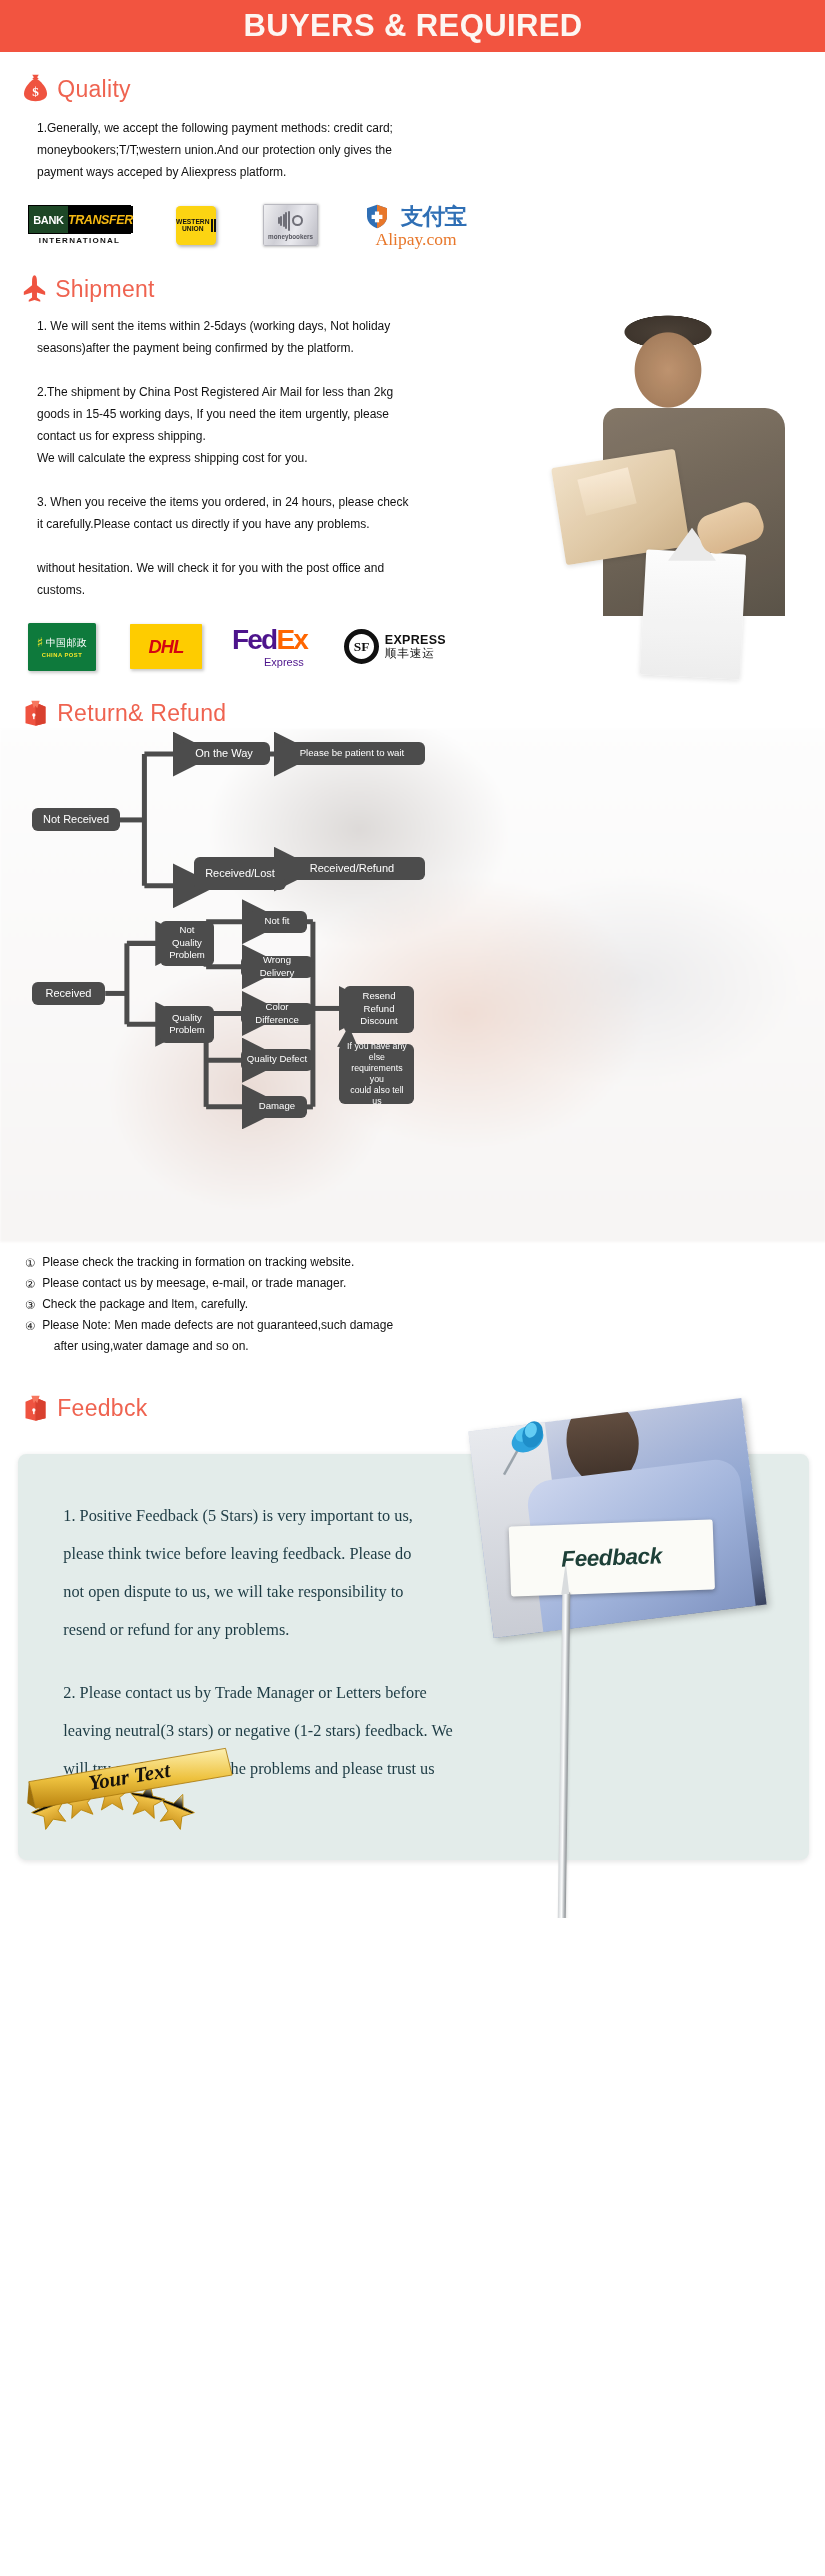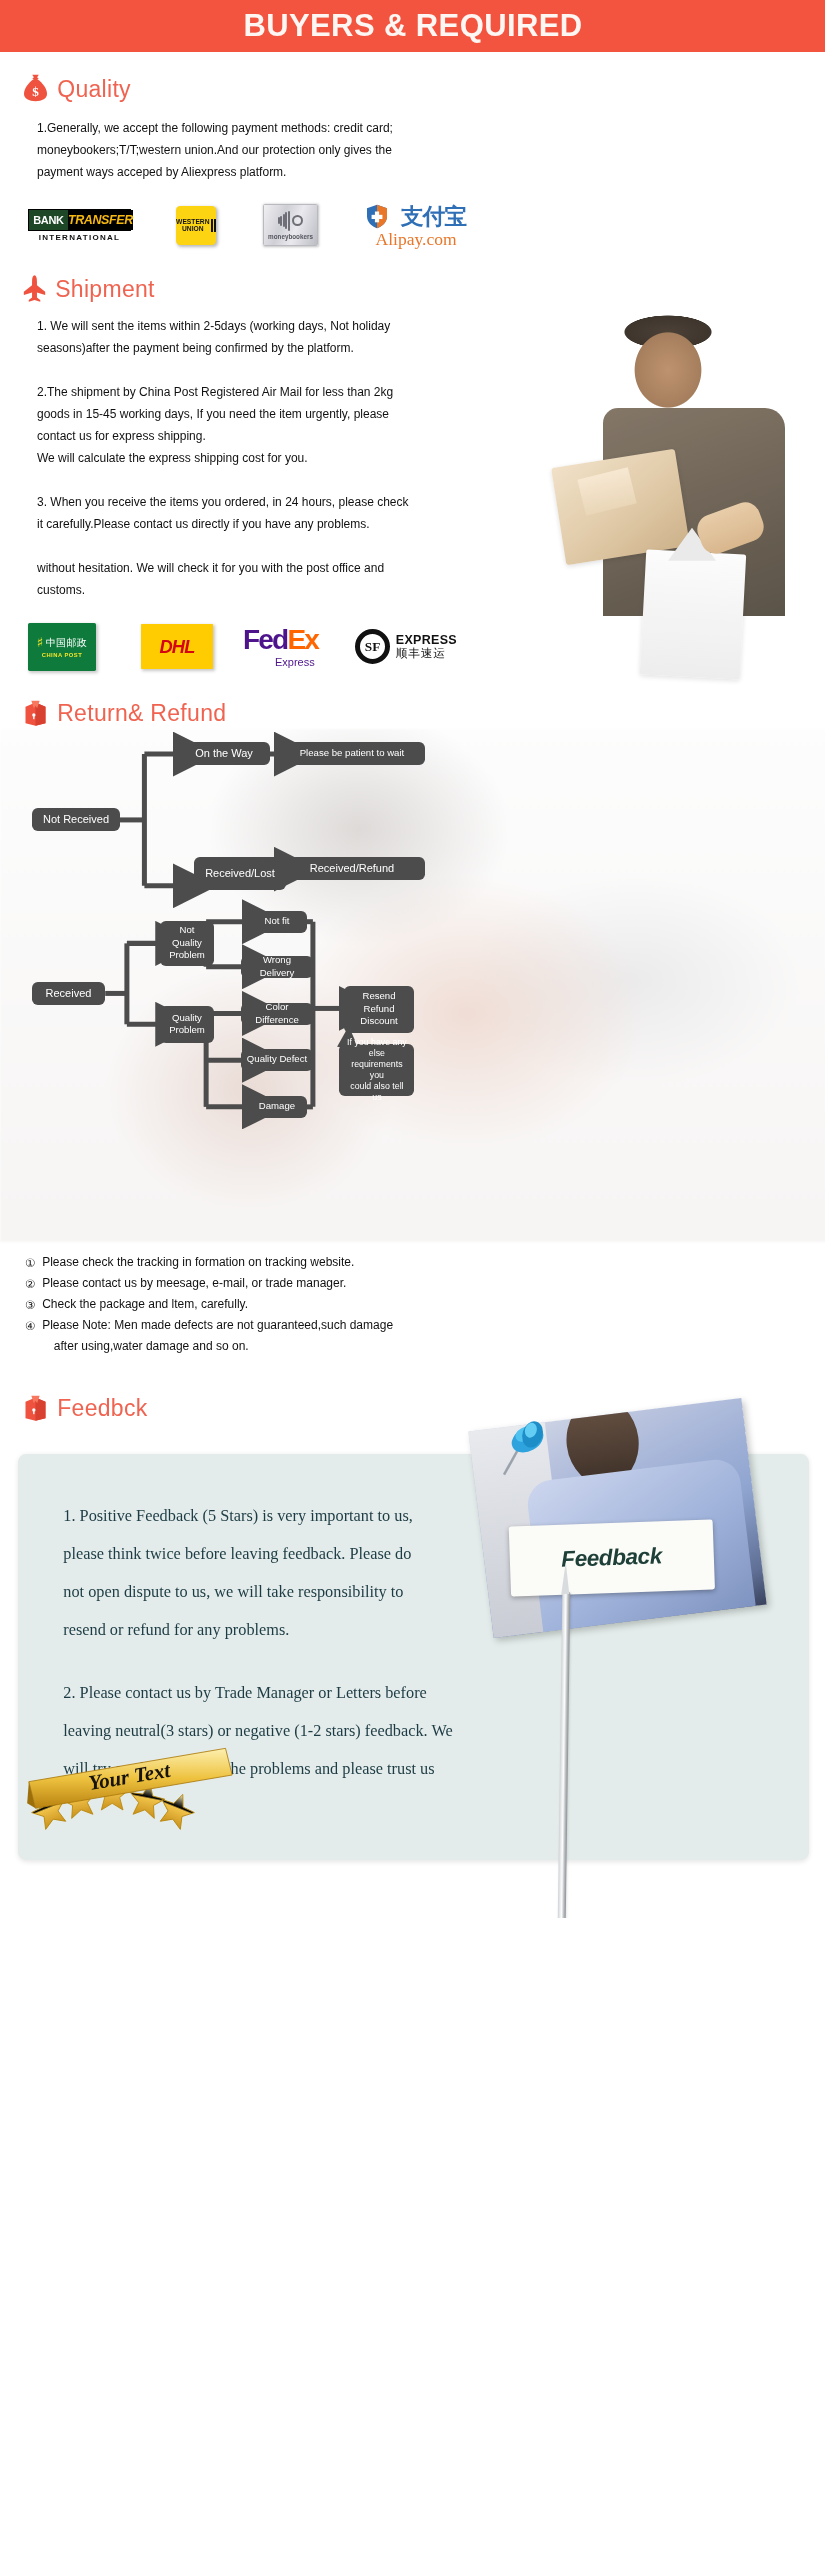--- a/index.html
+++ b/index.html
@@ -59,21 +59,21 @@
   .logo-row {
     display: flex;
     align-items: center;
     padding-left: 28px;
     gap: 0;
   }
 
   
   .bank-logo { width: 103px; text-align: center; }
   .bank-top {
-    display: flex; height: 22px; align-items: stretch;
+    display: flex; height: 29px; align-items: stretch;
     border: 1.7px solid #000;
   }
   .bank-word {
     background: #1d4726; color: #fff; font-size: 11px; font-weight: bold;
     padding: 0 4.2px; display: flex; align-items: center; letter-spacing: -0.3px;
   }
   .transfer-word {
     background: #000; color: #f6b912; font-size: 12.5px; font-weight: bold;
     font-style: italic; flex: 1; display: flex; align-items: center;
     justify-content: center; letter-spacing: -0.4px;
@@ -117,21 +117,21 @@
     width: 68px; height: 48px; background: #0e7a3c; border-radius: 1.7px;
     display:flex; flex-direction:column; align-items:center; justify-content:center;
     box-shadow: 1.7px 1.7px 3.3px rgba(0,0,0,.22);
   }
   .cpost-row { display:flex; align-items:center; gap:2.5px; }
   .cpost-mark { color:#f4e62a; font-size:13.3px; font-weight:bold; font-family:"DejaVu Sans", sans-serif; }
   .cpost-cn { color:#ffffff; font-size:10px; font-family:"DejaVu Sans", sans-serif; letter-spacing:0.4px;}
   .cpost-en { color:#f4e62a; font-size:5.8px; letter-spacing:0.5px; margin-top:1.7px; font-weight:600;}
 
   .dhl {
-    width: 72px; height: 45px; background:#fecc00; border-radius:0.8px; margin-left: 45px;
+    width: 72px; height: 45px; background:#fecc00; border-radius:0.8px; margin-left: 34px;
     display:flex; align-items:center; justify-content:center;
     box-shadow: 1.7px 1.7px 3.3px rgba(0,0,0,.22);
   }
   .dhl-text { color:#d40511; font-size:18.3px; font-weight:bold; font-style:italic; letter-spacing:-0.8px; }
 
   .fedex { margin-left: 30px; display:flex; flex-direction:column; align-items:center;}
   .fedex-word { font-size: 28px; font-weight: bold; letter-spacing:-1.8px; line-height: 28px;}
   .fedex-word .fed { color:#4d148c; }
   .fedex-word .ex { color:#ff6600; }
   .fedex-sub { font-size: 11px; color:#4d148c; margin-top:1.7px; align-self:flex-end; margin-right:3.3px;}
@@ -508,21 +508,21 @@
     <div class="fbox small" style="left:241px; top:227px; width:72px;  height:22px;">Wrong Delivery</div>
     <div class="fbox small" style="left:241px; top:274px; width:72px;  height:22px;">Color Difference</div>
     <div class="fbox small" style="left:241px; top:320px; width:72px;  height:22px;">Quality Defect</div>
     <div class="fbox small" style="left:247px; top:367px; width:60px;  height:22px;">Damage</div>
 
     <div class="fbox small" style="left:344px; top:257px; width:70px; height:47px; flex-direction:column;">
       <span>Resend</span>
       <span>Refund</span>
       <span>Discount</span>
     </div>
-    <div class="fbox tiny" style="left:339px; top:315px; width:75px; height:52px; flex-direction:column; align-items:center; padding-left:5.8px;">
+    <div class="fbox tiny" style="left:339px; top:315px; width:75px; height:60px; flex-direction:column; align-items:center; padding-left:5.8px;">
       <span>If you have any else</span>
       <span>requirements you</span>
       <span>could also tell us</span>
     </div>
   </div>
 
   <div class="num-list">
     <div class="num-item">
       <span class="mark">①</span>
       <span class="txt">Please check the tracking in formation on tracking website.</span>

